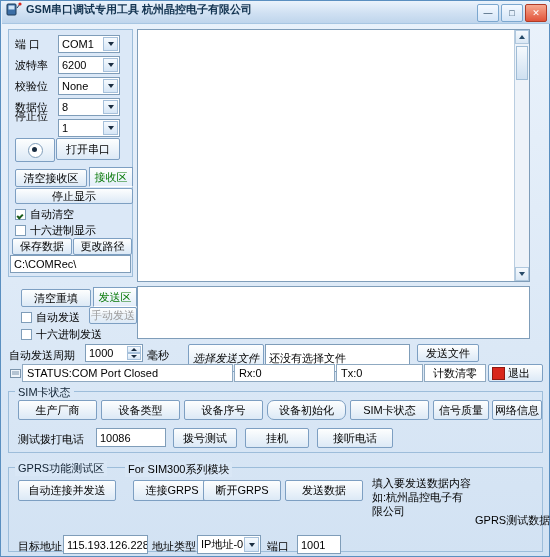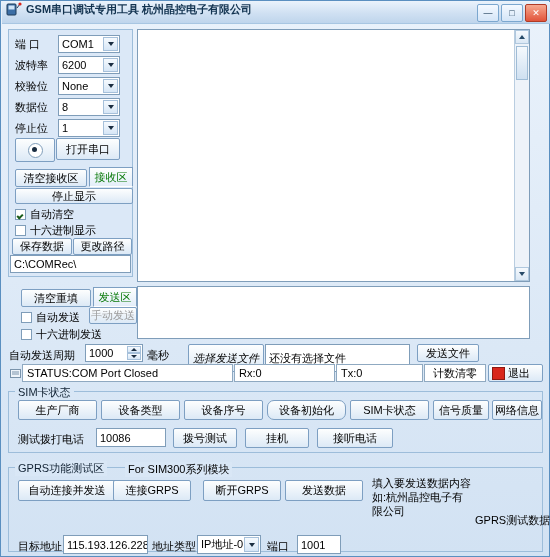--- a/index.html
+++ b/index.html
@@ -237,21 +237,21 @@
   </div>
 
   <div class="row" style="left:14px;top:99px;">
     <span class="lbl" style="display:inline-block;width:48px;">数据位</span>
   </div>
   <div class="combo" style="position:absolute;left:57px;top:97px;width:62px;height:18px;">
     <span>8</span>
     <span class="arrow"></span>
   </div>
 
-  <div class="row" style="left:14px;top:120px;">
+  <div class="row" style="left:14px;top:108px;">
     <span class="lbl" style="display:inline-block;width:48px;">停止位</span>
   </div>
   <div class="combo" style="position:absolute;left:57px;top:118px;width:62px;height:18px;">
     <span>1</span>
     <span class="arrow"></span>
   </div>
 
   <div style="position:absolute;left:14px;top:137px;width:38px;height:22px;background:linear-gradient(#fdfefe,#dce9f6);border:1px solid #7d9fc2;border-radius:2px;display:flex;align-items:center;justify-content:center;">
     <span class="radio"></span>
   </div>
@@ -348,21 +348,21 @@
   <div class="btn" style="position:absolute;left:172px;top:427px;width:64px;height:20px;">拨号测试</div>
   <div class="btn" style="position:absolute;left:244px;top:427px;width:64px;height:20px;">挂机</div>
   <div class="btn" style="position:absolute;left:316px;top:427px;width:76px;height:20px;">接听电话</div>
 
   <div class="group" style="left:7px;top:466px;width:535px;height:85px;">
     <span class="group-title">GPRS功能测试区</span>
   </div>
   <span class="lbl" style="position:absolute;left:124px;top:461px;background:#d9e7f6;padding:0 3px;">For SIM300系列模块</span>
 
   <div class="btn" style="position:absolute;left:17px;top:479px;width:98px;height:21px;">自动连接并发送</div>
-  <div class="btn" style="position:absolute;left:112px;top:479px;width:78px;height:21px;">连接GRPS</div>
+  <div class="btn" style="position:absolute;left:132px;top:479px;width:78px;height:21px;">连接GRPS</div>
   <div class="btn" style="position:absolute;left:202px;top:479px;width:78px;height:21px;">断开GRPS</div>
   <div class="btn" style="position:absolute;left:284px;top:479px;width:78px;height:21px;">发送数据</div>
 
   <div style="position:absolute;left:371px;top:475px;width:100px;font-size:11px;line-height:14px;">
     <div>填入要发送数据内容</div>
     <div>如:杭州晶控电子有限公司</div>
   </div>
   <span class="lbl" style="position:absolute;left:474px;top:512px;">GPRS测试数据包</span>
 
   <span class="lbl" style="position:absolute;left:17px;top:538px;">目标地址</span>

